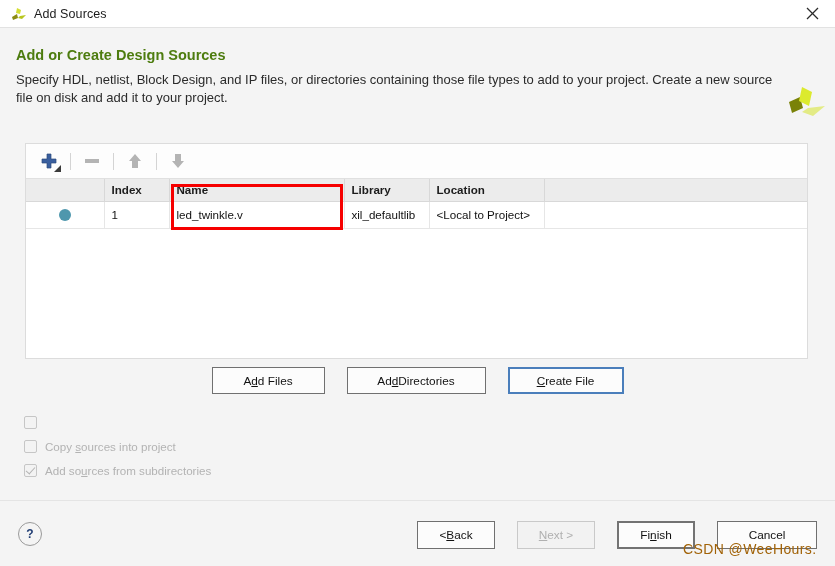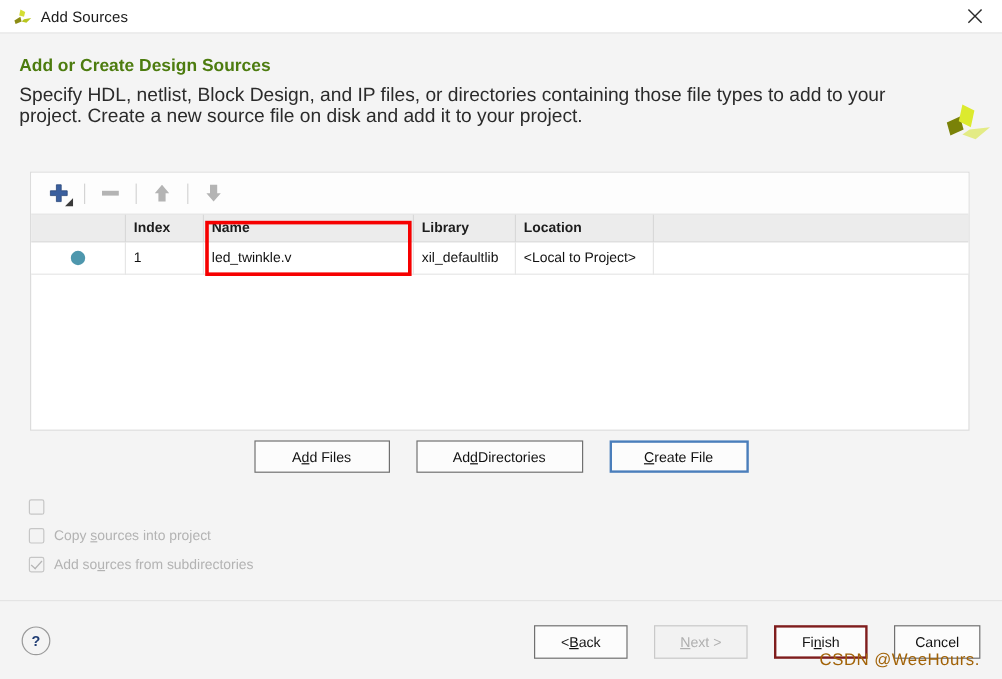--- a/index.html
+++ b/index.html
@@ -33,21 +33,21 @@
   #close-btn svg { display: block; }
 
   
   #header { position: absolute; left: 0; top: 28px; width: 835px; height: 100px; }
   #page-title {
     position: absolute; left: 16px; top: 19px;
     font-size: 14.5px; font-weight: bold; color: #4d7c0f;
   }
   #page-desc {
     position: absolute; left: 16px; top: 43px; width: 760px;
-    font-size: 16px; line-height: 18px; color: #2b2b2b;
+    font-size: 13px; line-height: 18px; color: #2b2b2b;
   }
   #xilinx-logo { position: absolute; left: 783px; top: 54px; width: 44px; height: 44px; }
 
   
   #sources-panel {
     position: absolute; left: 25px; top: 143px; width: 783px; height: 216px;
     background: #ffffff;
     border: 1px solid #dcdcdc;
   }
   #src-toolbar {
@@ -103,21 +103,21 @@
     position: absolute; left: 0; top: 367px; width: 835px;
     display: flex; justify-content: center; gap: 22px;
   }
   .btn {
     border: 1px solid #707070; background: #fcfcfc;
     font-family: "Liberation Sans", sans-serif; font-size: 11.8px; color: #111;
     display: flex; align-items: center; justify-content: center;
     cursor: default; padding: 0;
   }
   .btn.focus { border: 2px solid #4a7ebb; }
-  .btn.default-btn { border: 2px solid #7f1d1d; }
+  .btn.default-btn { border: 2px solid #737373; }
   .btn.disabled { color: #b0b0b0; border-color: #c9c9c9; background: #f2f2f2; }
   #btn-add-files      { width: 113px; height: 27px; }
   #btn-add-dirs       { width: 139px; height: 27px; }
   #btn-create-file    { width: 116px; height: 27px; }
   .u { text-decoration: underline; }
 
   
   #check-group { position: absolute; left: 24px; top: 410px; width: 400px; }
   .chk-row { display: flex; align-items: center; height: 24px; }
   .chk-box {
@@ -143,21 +143,21 @@
     font-size: 12px; font-weight: bold; color: #1f3c73; background: transparent;
     cursor: default;
   }
   #footer-buttons {
     position: absolute; right: 18px; top: 521px;
     display: flex; gap: 22px;
   }
   #btn-back   { width: 78px; height: 28px; }
   #btn-next   { width: 78px; height: 28px; }
   #btn-finish { width: 78px; height: 28px; }
-  #btn-cancel { width: 72px; height: 28px; }
+  #btn-cancel { width: 100px; height: 28px; }
 
   
   #watermark {
     position: absolute; left: 683px; top: 541px;
     font-size: 14px; color: #a16207; letter-spacing: .4px;
     white-space: nowrap; pointer-events: none;
   }
 </style>
 </head>
 <body>

